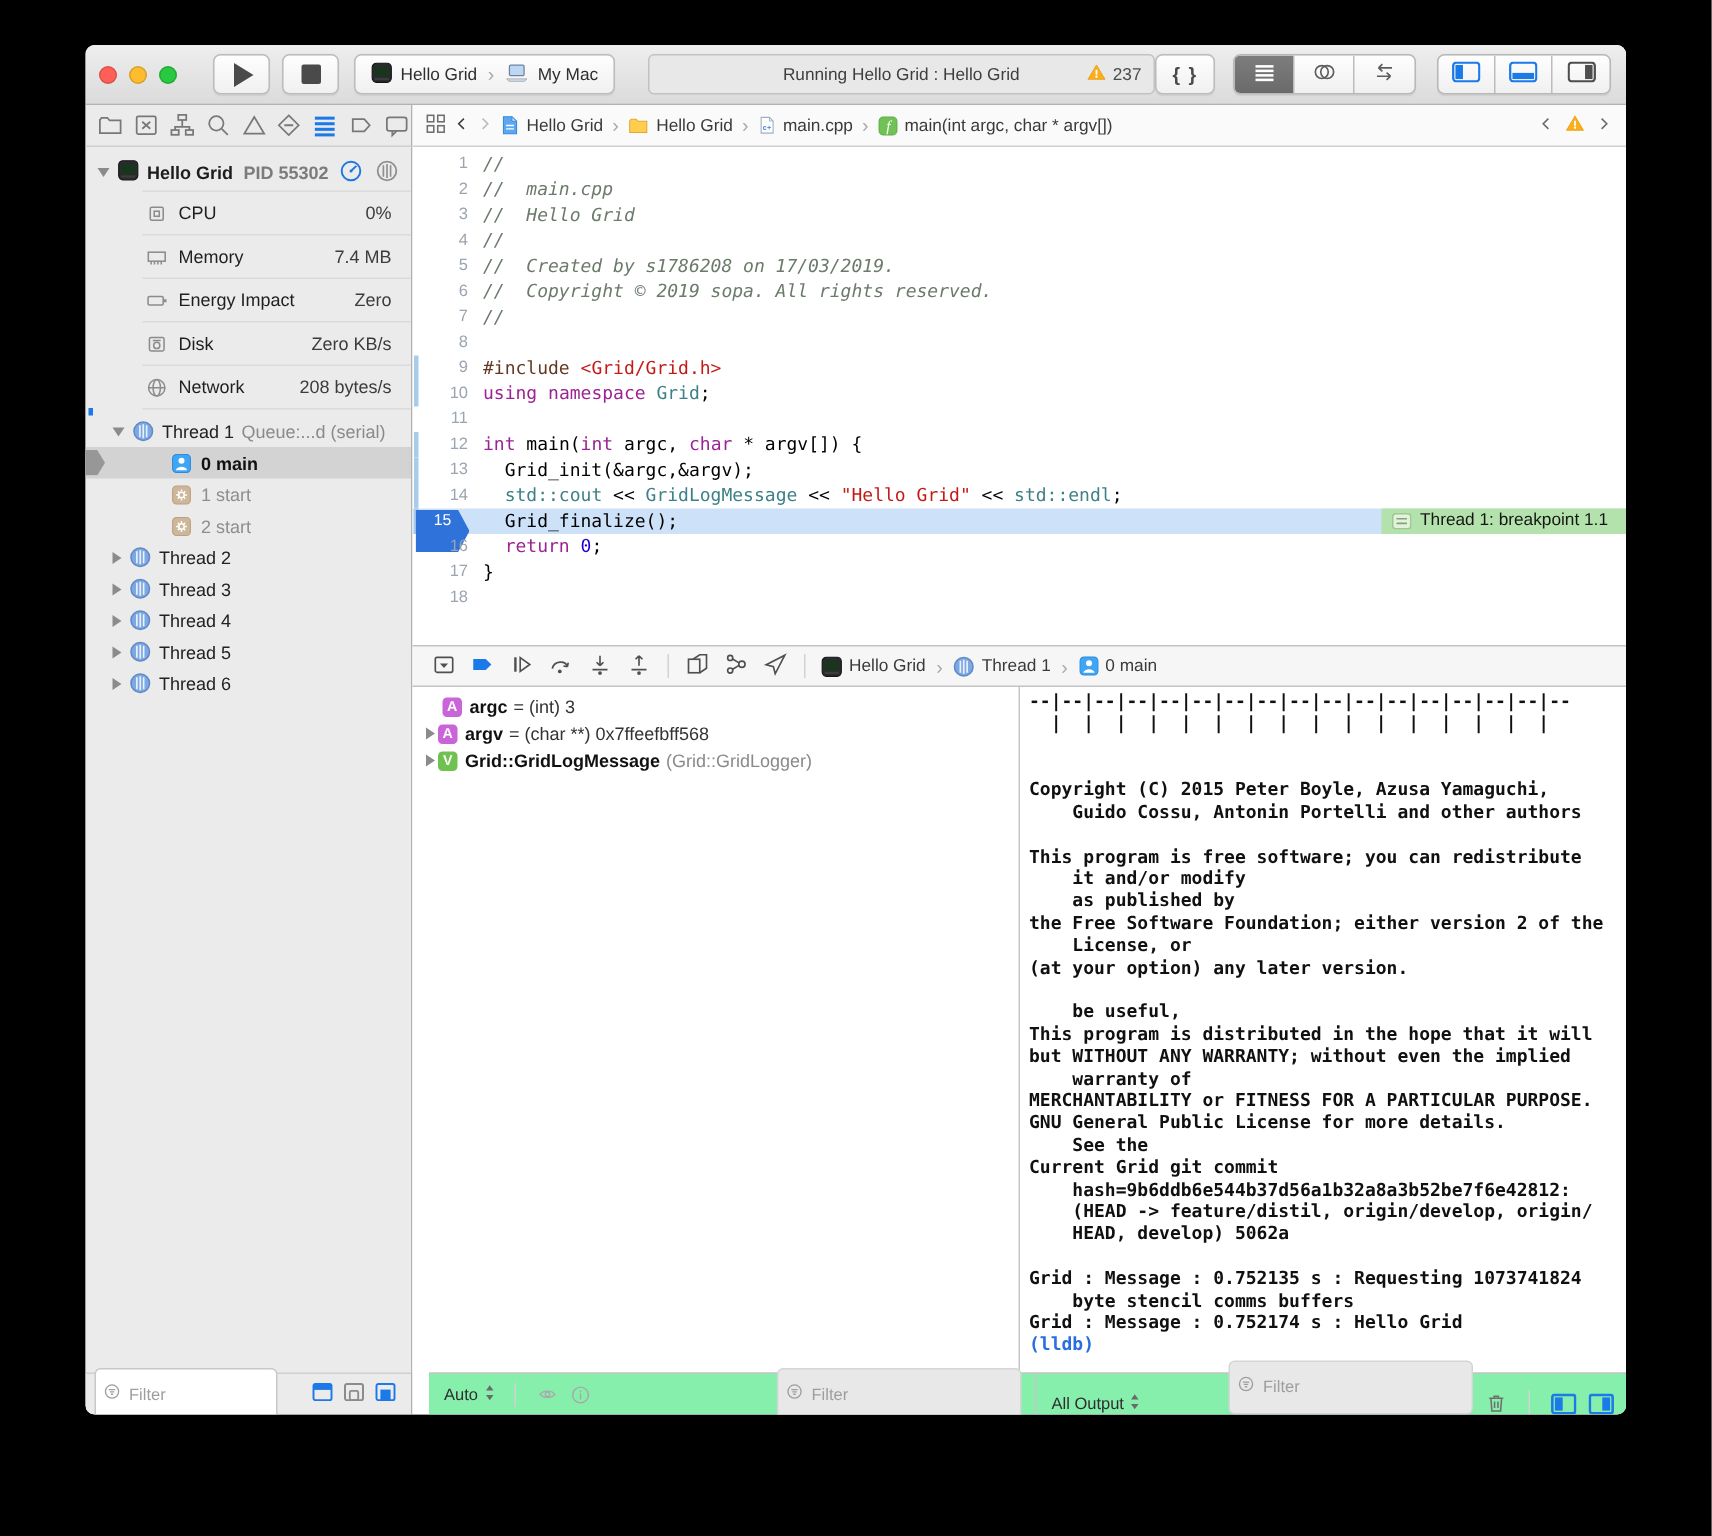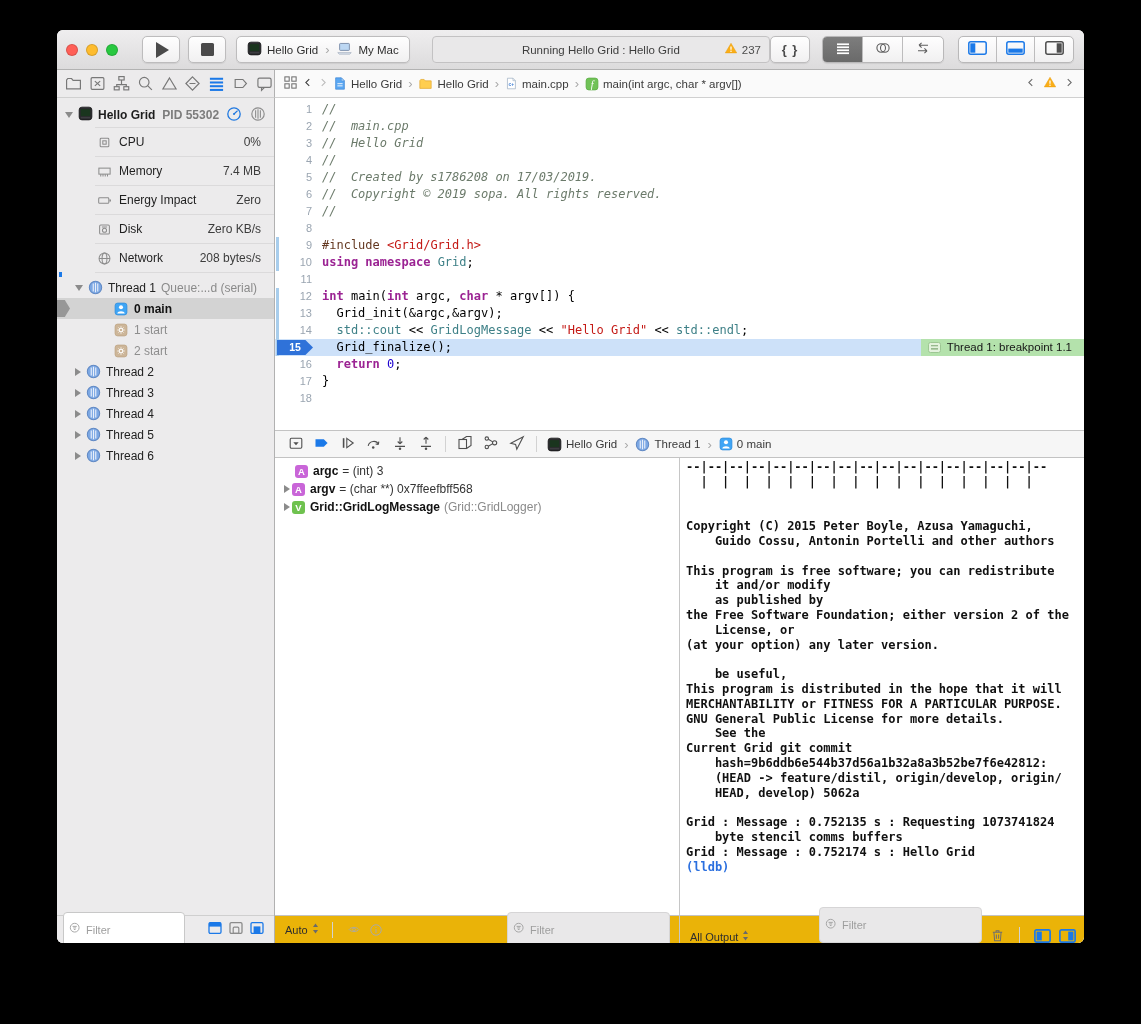--- a/index.html
+++ b/index.html
@@ -92,27 +92,27 @@
   #side-filter-icons{margin-left:auto;display:flex;gap:5px;align-items:center}
 
   
   #editor-col{position:absolute;left:218px;top:68px;right:0;bottom:0;background:#fff}
   #source{position:absolute;left:0;top:0;right:0;height:332px;overflow:hidden;padding-top:3px}
   .code-line{position:relative;display:flex;height:17px;font-family:"DejaVu Sans Mono",monospace;font-size:12px;line-height:17px}
   .code-line.current{background:var(--selection)}
   .ln{width:37px;flex:none;text-align:right;font-size:11px;color:#9aa5b1;font-family:"Liberation Sans",sans-serif}
   .code{padding-left:10px;white-space:pre}
   .cbar{position:absolute;left:1px;top:0;bottom:0;width:3px;background:#A8CDEC}
-  .ln-badge{position:absolute;left:2px;top:1px;width:36px;height:15px;background:#2F72D9;color:#fff;
-    font-size:10.5px;font-weight:bold;line-height:15px;text-align:center;font-family:"Liberation Sans",sans-serif;
+  .ln-badge{position:absolute;left:2px;top:1px;width:36px;height:28px;background:#2F72D9;color:#fff;
+    font-size:10.5px;font-weight:normal;line-height:15px;text-align:center;font-family:"Liberation Sans",sans-serif;
     clip-path:polygon(0 0,79% 0,100% 50%,79% 100%,0 100%)}
   .bp-badge{margin-left:auto;height:17px;background:var(--breakpoint-badge);display:flex;align-items:center;
     gap:6px;padding:0 12px 0 7px;font-family:"Liberation Sans",sans-serif;font-size:11.5px;color:#161616;flex:none}
   .cm{color:var(--syntax-comment);font-style:italic}
-  .kw{color:var(--syntax-keyword);font-weight:bold}
+  .kw{color:var(--syntax-keyword);font-weight:normal}
   .pp{color:var(--syntax-preprocessor)}
   .str{color:var(--syntax-string)}
   .ty{color:var(--syntax-type)}
   .num{color:var(--syntax-number)}
   .pl{color:#000}
 
   #dbgbar{position:absolute;left:0;top:332px;right:0;height:28px;background:#f6f6f6;
     border-top:1px solid #c3c3c3;border-bottom:1px solid #c3c3c3;display:flex;align-items:center;padding-left:8px}
   .dbg-btn{width:26px;height:20px;display:flex;align-items:center;justify-content:center;color:#4f4f4f}
   .vsep{width:1px;height:16px;background:#d2d2d2;margin:0 6px;flex:none}
@@ -123,21 +123,21 @@
   .var-badge{width:13px;height:13px;border-radius:3px;color:#fff;font-size:9.5px;font-weight:bold;
     display:flex;align-items:center;justify-content:center;margin:0 5px 0 2px;flex:none}
   .var-name{font-weight:bold;color:#111;margin-right:4px}
   .var-value{color:#333}
   .var-type{color:#8a8a8a}
 
   #console-pane{position:absolute;left:405px;top:360px;right:0;bottom:28px;background:#fff;overflow:hidden;padding:2px 0 0 6px}
   .cl{white-space:pre;font-family:"DejaVu Sans Mono",monospace;font-weight:bold;font-size:12px;line-height:14.8px;color:#101010}
   .cl.prompt{color:var(--lldb-prompt)}
 
-  #ed-bottom{position:absolute;left:0;right:0;bottom:0;height:28px;background:#eab308;border-top:1px solid #c3c3c3;display:flex}
+  #ed-bottom{position:absolute;left:11px;right:0;bottom:0;height:28px;background:#86efac;border-top:1px solid #c3c3c3;display:flex}
   #vars-bar{width:405px;flex:none;border-right:1px solid #c6c6c6;display:flex;align-items:center;padding:0 9px 0 10px;gap:7px}
   #con-bar{flex:1;display:flex;align-items:flex-end;padding:0 8px 0 10px;gap:8px}
   .scope-sel{display:flex;align-items:center;gap:4px;font-size:11px;color:#2e2e2e}
   .dim-ico{color:#a9a9a9;display:flex}
   .bar-ico{color:#6f6f6f;display:flex}
   #vars-bar .filter-field{width:163px;margin-left:auto}
   #con-bar .filter-field{width:163px;margin-left:auto}
   .panel-toggle{color:var(--accent);display:flex}
 </style>
 </head>
@@ -792,20 +792,22 @@
           <div class="cl"> </div>
           <div class="cl">This program is free software; you can redistribute</div>
           <div class="cl">    it and/or modify</div>
           <div class="cl">    as published by</div>
           <div class="cl">the Free Software Foundation; either version 2 of the</div>
           <div class="cl">    License, or</div>
           <div class="cl">(at your option) any later version.</div>
           <div class="cl"> </div>
           <div class="cl">    be useful,</div>
           <div class="cl">This program is distributed in the hope that it will</div>
+          <div class="cl">but WITHOUT ANY WARRANTY; without even the implied</div>
+          <div class="cl">    warranty of</div>
           <div class="cl">MERCHANTABILITY or FITNESS FOR A PARTICULAR PURPOSE.</div>
           <div class="cl">GNU General Public License for more details.</div>
           <div class="cl">    See the</div>
           <div class="cl">Current Grid git commit</div>
           <div class="cl">    hash=9b6ddb6e544b37d56a1b32a8a3b52be7f6e42812:</div>
           <div class="cl">    (HEAD -&gt; feature/distil, origin/develop, origin/</div>
           <div class="cl">    HEAD, develop) 5062a</div>
           <div class="cl"> </div>
           <div class="cl">Grid : Message : 0.752135 s : Requesting 1073741824</div>
           <div class="cl">    byte stencil comms buffers</div>

